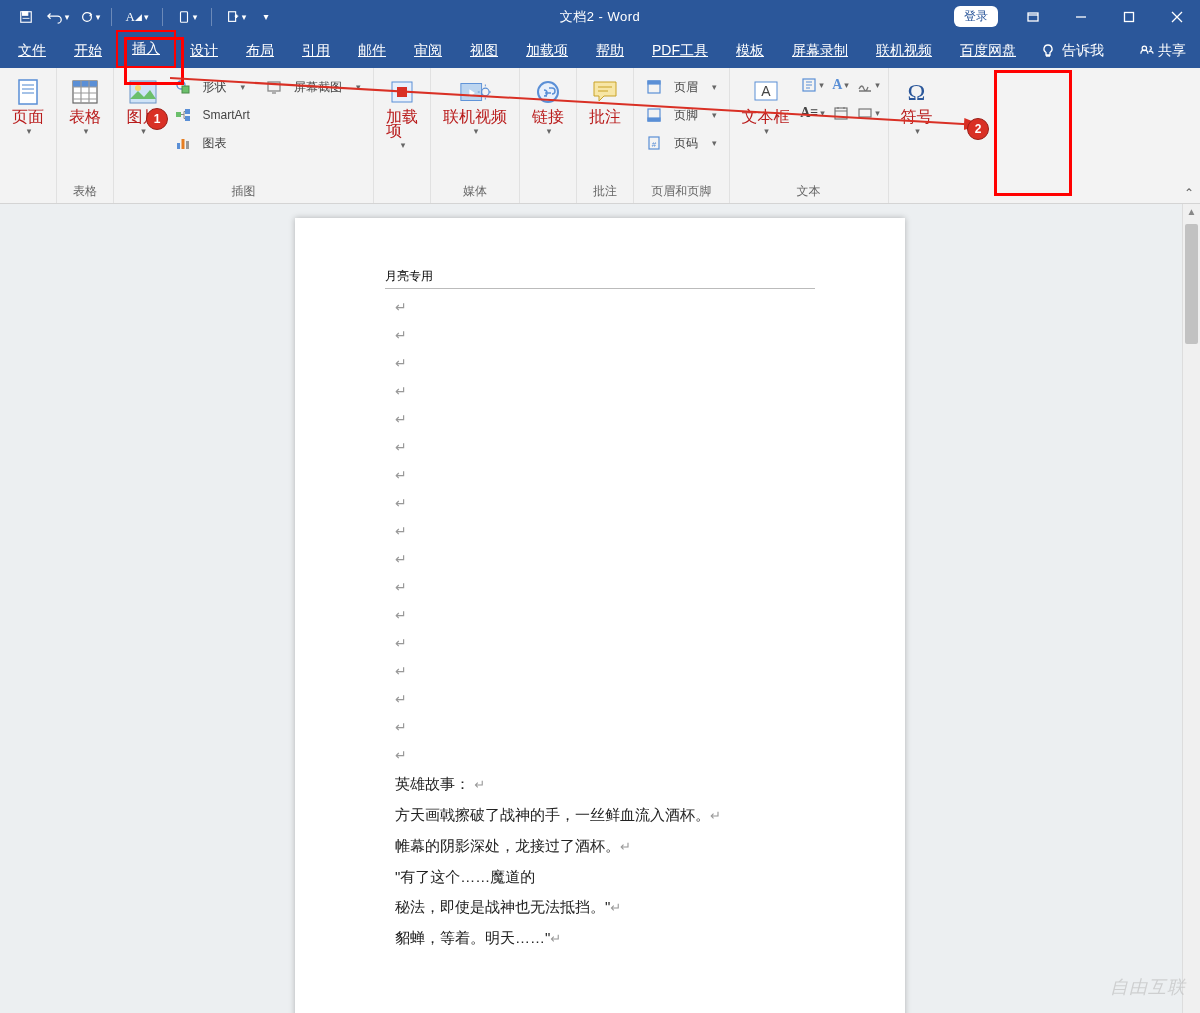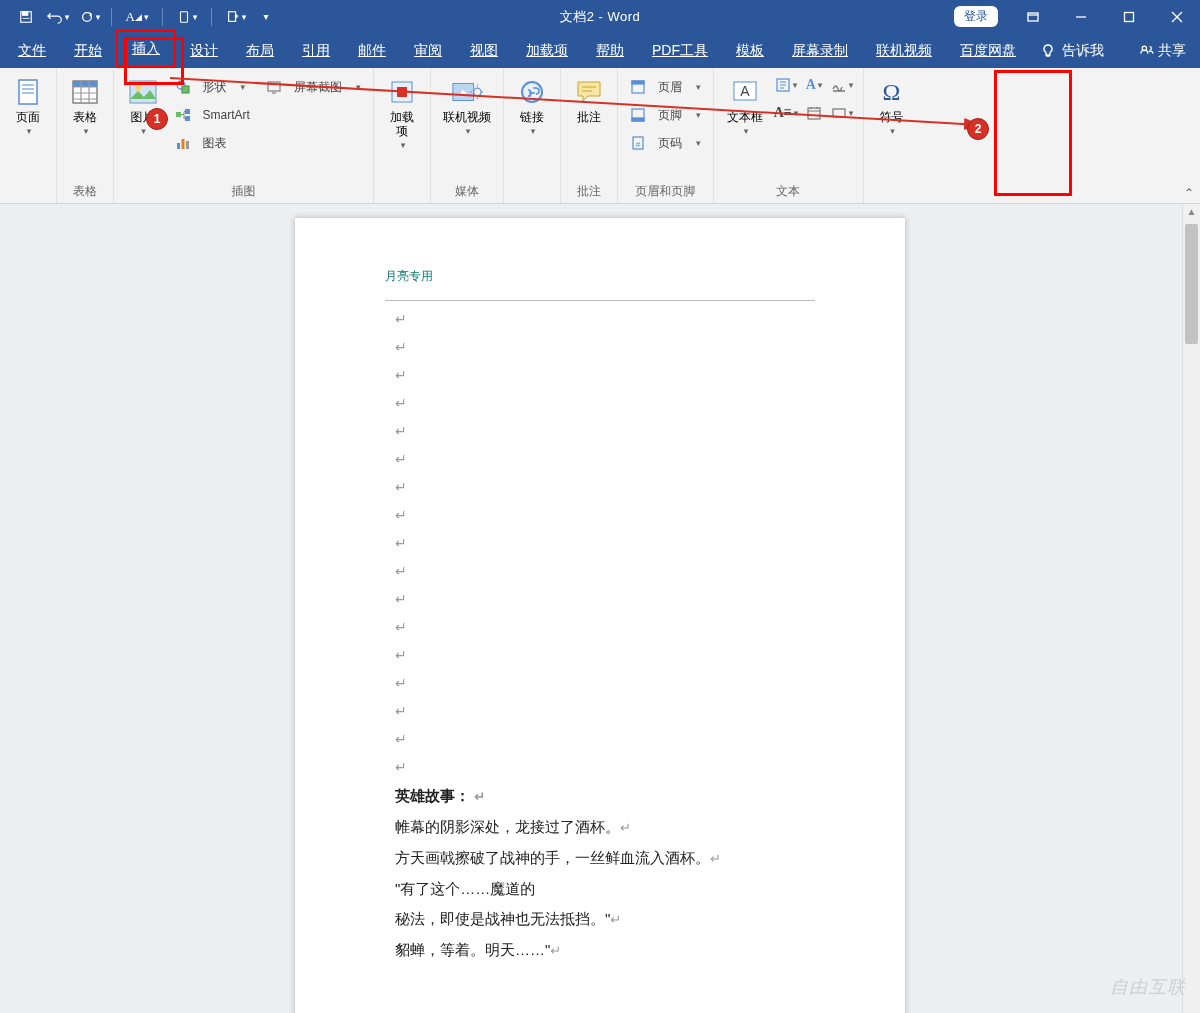--- a/index.html
+++ b/index.html
@@ -19,37 +19,37 @@
 .tab.hl { border: 2px solid #ff0000; position: relative; }
 .tellme { display: flex; align-items: center; gap: 6px; padding: 8px 10px; }
 .share { margin-left: auto; padding: 8px 14px; display: flex; align-items: center; gap: 4px; }
 
 .ribbon { background: #f3f3f3; height: 136px; border-bottom: 1px solid #d4d4d4; display: flex; position: relative; }
 .rgroup { display: flex; flex-direction: column; align-items: center; border-right: 1px solid #e1e1e1; padding: 4px 6px 0 6px; height: 100%; }
 .rgroup-body { flex: 1; display: flex; align-items: flex-start; gap: 4px; }
 .rgroup-label { font-size: 12px; color: #666; padding: 3px 0; }
 .big-btn { display: flex; flex-direction: column; align-items: center; justify-content: flex-start; min-width: 44px; padding: 4px 6px; cursor: pointer; gap: 2px; }
 .big-btn .icon-slot { width: 32px; height: 32px; display: flex; align-items: center; justify-content: center; }
-.big-btn .lbl { font-size: 12px; color: #000000; text-align: center; line-height: 14px; }
+.big-btn .lbl { font-size: 16px; color: #b91c1c; line-height: 14px; }
 .small-stack { display: flex; flex-direction: column; gap: 2px; padding-top: 2px; }
 .small-btn { display: flex; align-items: center; gap: 12px; padding: 2px 6px; font-size: 12px; color: #444; cursor: pointer; height: 26px; }
 .tiny-grid { display: grid; grid-template-columns: repeat(3, 26px); grid-auto-rows: 26px; gap: 2px; }
 .tiny-btn { width: 26px; height: 26px; display: flex; align-items: center; justify-content: center; cursor: pointer; }
 .dd { font-size: 9px; color: #666; margin-left: 2px; }
 
 .hlbox { border: 3px solid #ff0000; position: absolute; pointer-events: none; }
 .annot-pin { width: 22px; height: 22px; border-radius: 50%; background: #d93025; color: #fff; font-size: 12px; font-weight: bold; display: flex; align-items: center; justify-content: center; position: absolute; border: 1px solid #9a1f18; z-index: 30; }
 
 .doc-area { position: absolute; top: 204px; left: 0; right: 0; bottom: 0; background: #eceff1; overflow: hidden; }
 .page { background: #fff; width: 610px; margin: 14px auto 0 auto; box-shadow: 0 0 6px rgba(0,0,0,0.25); min-height: 860px; padding: 50px 0 40px 0; position: relative; }
-.doc-header { font-size: 12px; color: #0f766e; border-bottom: 1px solid #bbb; margin: 0 90px 4px 90px; padding-bottom: 15px; }
+.doc-header { font-size: 12px; color: #000000; border-bottom: 1px solid #bbb; margin: 0 90px 4px 90px; padding-bottom: 3px; }
 .para-mark { font-family: Arial; color: #999; font-size: 14px; margin-left: 100px; line-height: 28px; }
 .body-text { font-size: 15px; color: #222; margin: 0 100px 0 100px; line-height: 30px; }
 .body-text .ret { color: #999; font-size: 13px; }
-.bold { font-weight: bold; }
+.bold { font-weight: normal; }
 
 .scrollbar-v { position: absolute; right: 0; top: 204px; width: 18px; bottom: 0; background: #f0f0f0; border-left: 1px solid #ddd; }
 .scroll-thumb { position: absolute; left: 2px; right: 2px; top: 20px; height: 120px; background: #c2c2c2; border-radius: 2px; }
 .collapse-btn { position: absolute; right: 2px; top: 186px; font-size: 12px; color: #666; cursor: pointer; }
 
 .arrow-line { position: absolute; pointer-events: none; z-index: 25; }
 
 .watermark-logo { position: absolute; right: 14px; bottom: 14px; font-size: 18px; color: #bbb; font-style: italic; font-weight: normal; opacity: 0.6; letter-spacing: 1px; }
 
 svg { display: block; }
@@ -445,22 +445,22 @@
     <div class="para-mark">↵</div>
     <div class="para-mark">↵</div>
     <div class="para-mark">↵</div>
     <div class="para-mark">↵</div>
     <div class="para-mark">↵</div>
     <div class="para-mark">↵</div>
     <div class="para-mark">↵</div>
     <div class="para-mark">↵</div>
     <div class="para-mark">↵</div>
     <div class="body-text bold"><span>英雄故事：</span> <span class="ret">↵</span></div>
+    <div class="body-text"><span>方天画戟擦破了战神的手，一丝鲜血流入酒杯。</span><span class="ret">↵</span></div>
     <div class="body-text"><span>帷幕的阴影深处，龙接过了酒杯。</span><span class="ret">↵</span></div>
-    <div class="body-text"><span>方天画戟擦破了战神的手，一丝鲜血流入酒杯。</span><span class="ret">↵</span></div>
     <div class="body-text"><span>"有了这个……魔道的</span></div>
     <div class="body-text"><span>秘法，即使是战神也无法抵挡。"</span><span class="ret">↵</span></div>
     <div class="body-text"><span>貂蝉，等着。明天……"</span><span class="ret">↵</span></div>
   </div>
 </div>
 
 <div class="scrollbar-v">
   <div style="text-align:center;color:#888;font-size:10px;padding-top:2px">▲</div>
   <div class="scroll-thumb"></div>
 </div>

